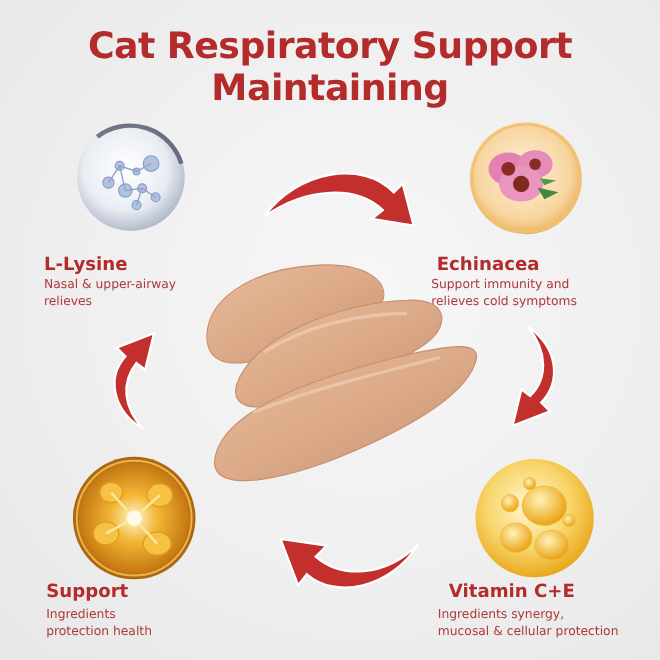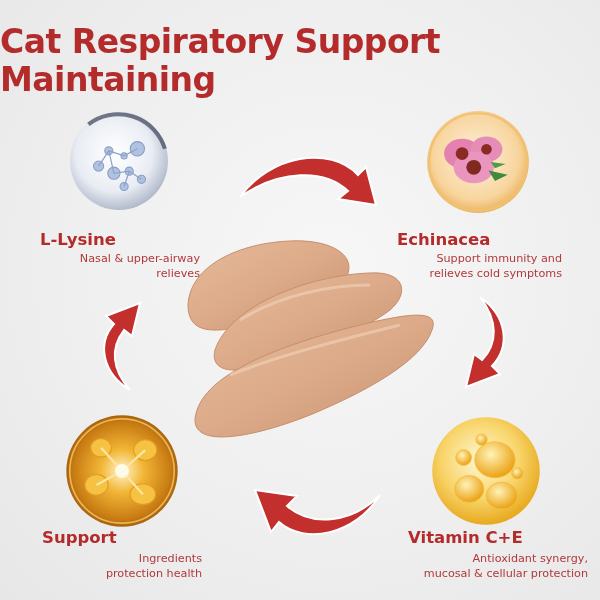--- a/index.html
+++ b/index.html
@@ -2,34 +2,34 @@
 <html><head>
   <meta charset="utf-8">
   <style>
     html, body { margin: 0; padding: 0; }
     body {
       width: 600px; height: 600px; position: relative; overflow: hidden;
       background: radial-gradient(ellipse at 55% 45%, #f7f7f7 0%, #efefef 55%, #e7e7e7 100%);
       font-family: "DejaVu Sans", sans-serif;
     }
     .title {
-      position: absolute; left: 0; width: 600px; 
+      position: absolute; left: 0; width: 600px; text-align: center;
       font-family: "DejaVu Sans", sans-serif; font-weight: 900;
       color: #b32b2b; font-size: 33px; letter-spacing: -0.5px; line-height: 38px;
     }
     .title.l1 { top: 23px; }
     .title.l2 { top: 61px; }
     .sphere { position: absolute; border-radius: 50%; }
     .label {
       position: absolute; text-align: left; color: #b32b2b;
       font-family: "DejaVu Sans", sans-serif; font-weight: bold; font-size: 16.5px;
       line-height: 20px;
     }
     .desc {
-      position: absolute; text-align: right; color: #b0393a;
+      position: absolute; text-align: left; color: #b0393a;
       font-family: "DejaVu Sans", sans-serif; font-size: 11.2px; line-height: 15px;
     }
     .arrow { position: absolute; }
     .paste { position: absolute; left: 170px; top: 225px; width: 285px; height: 230px; }
   </style>
 </head>
 <body>
 
 <div class="title l1">Cat Respiratory Support</div>
 <div class="title l2">Maintaining</div>
@@ -131,21 +131,21 @@
   <g fill="url(#gD)" stroke="#f4bd3c" stroke-width="0.8">
     <ellipse cx="58" cy="40" rx="18" ry="16"></ellipse>
     <ellipse cx="35" cy="66" rx="13" ry="12"></ellipse>
     <ellipse cx="64" cy="72" rx="14" ry="12"></ellipse>
     <circle cx="30" cy="38" r="7"></circle>
     <circle cx="78" cy="52" r="5"></circle>
     <circle cx="46" cy="22" r="5"></circle>
   </g>
 </svg>
 <div class="label" style="left:408px;top:528px;width:170px">Vitamin C+E</div>
-<div class="desc" style="left:398px;top:551px;width:190px">Antioxidant synergy,</div>
+<div class="desc" style="left:398px;top:551px;width:190px">Ingredients synergy,</div>
 <div class="desc" style="left:398px;top:566px;width:190px">mucosal &amp; cellular protection</div>
 
 <svg class="paste" viewBox="0 0 285 230">
   <defs>
     <linearGradient id="gP" x1="0" y1="0" x2="1" y2="1">
       <stop offset="0%" stop-color="#e7bb9b"></stop>
       <stop offset="50%" stop-color="#dcaa88"></stop>
       <stop offset="100%" stop-color="#c89272"></stop>
     </linearGradient>
   </defs>

